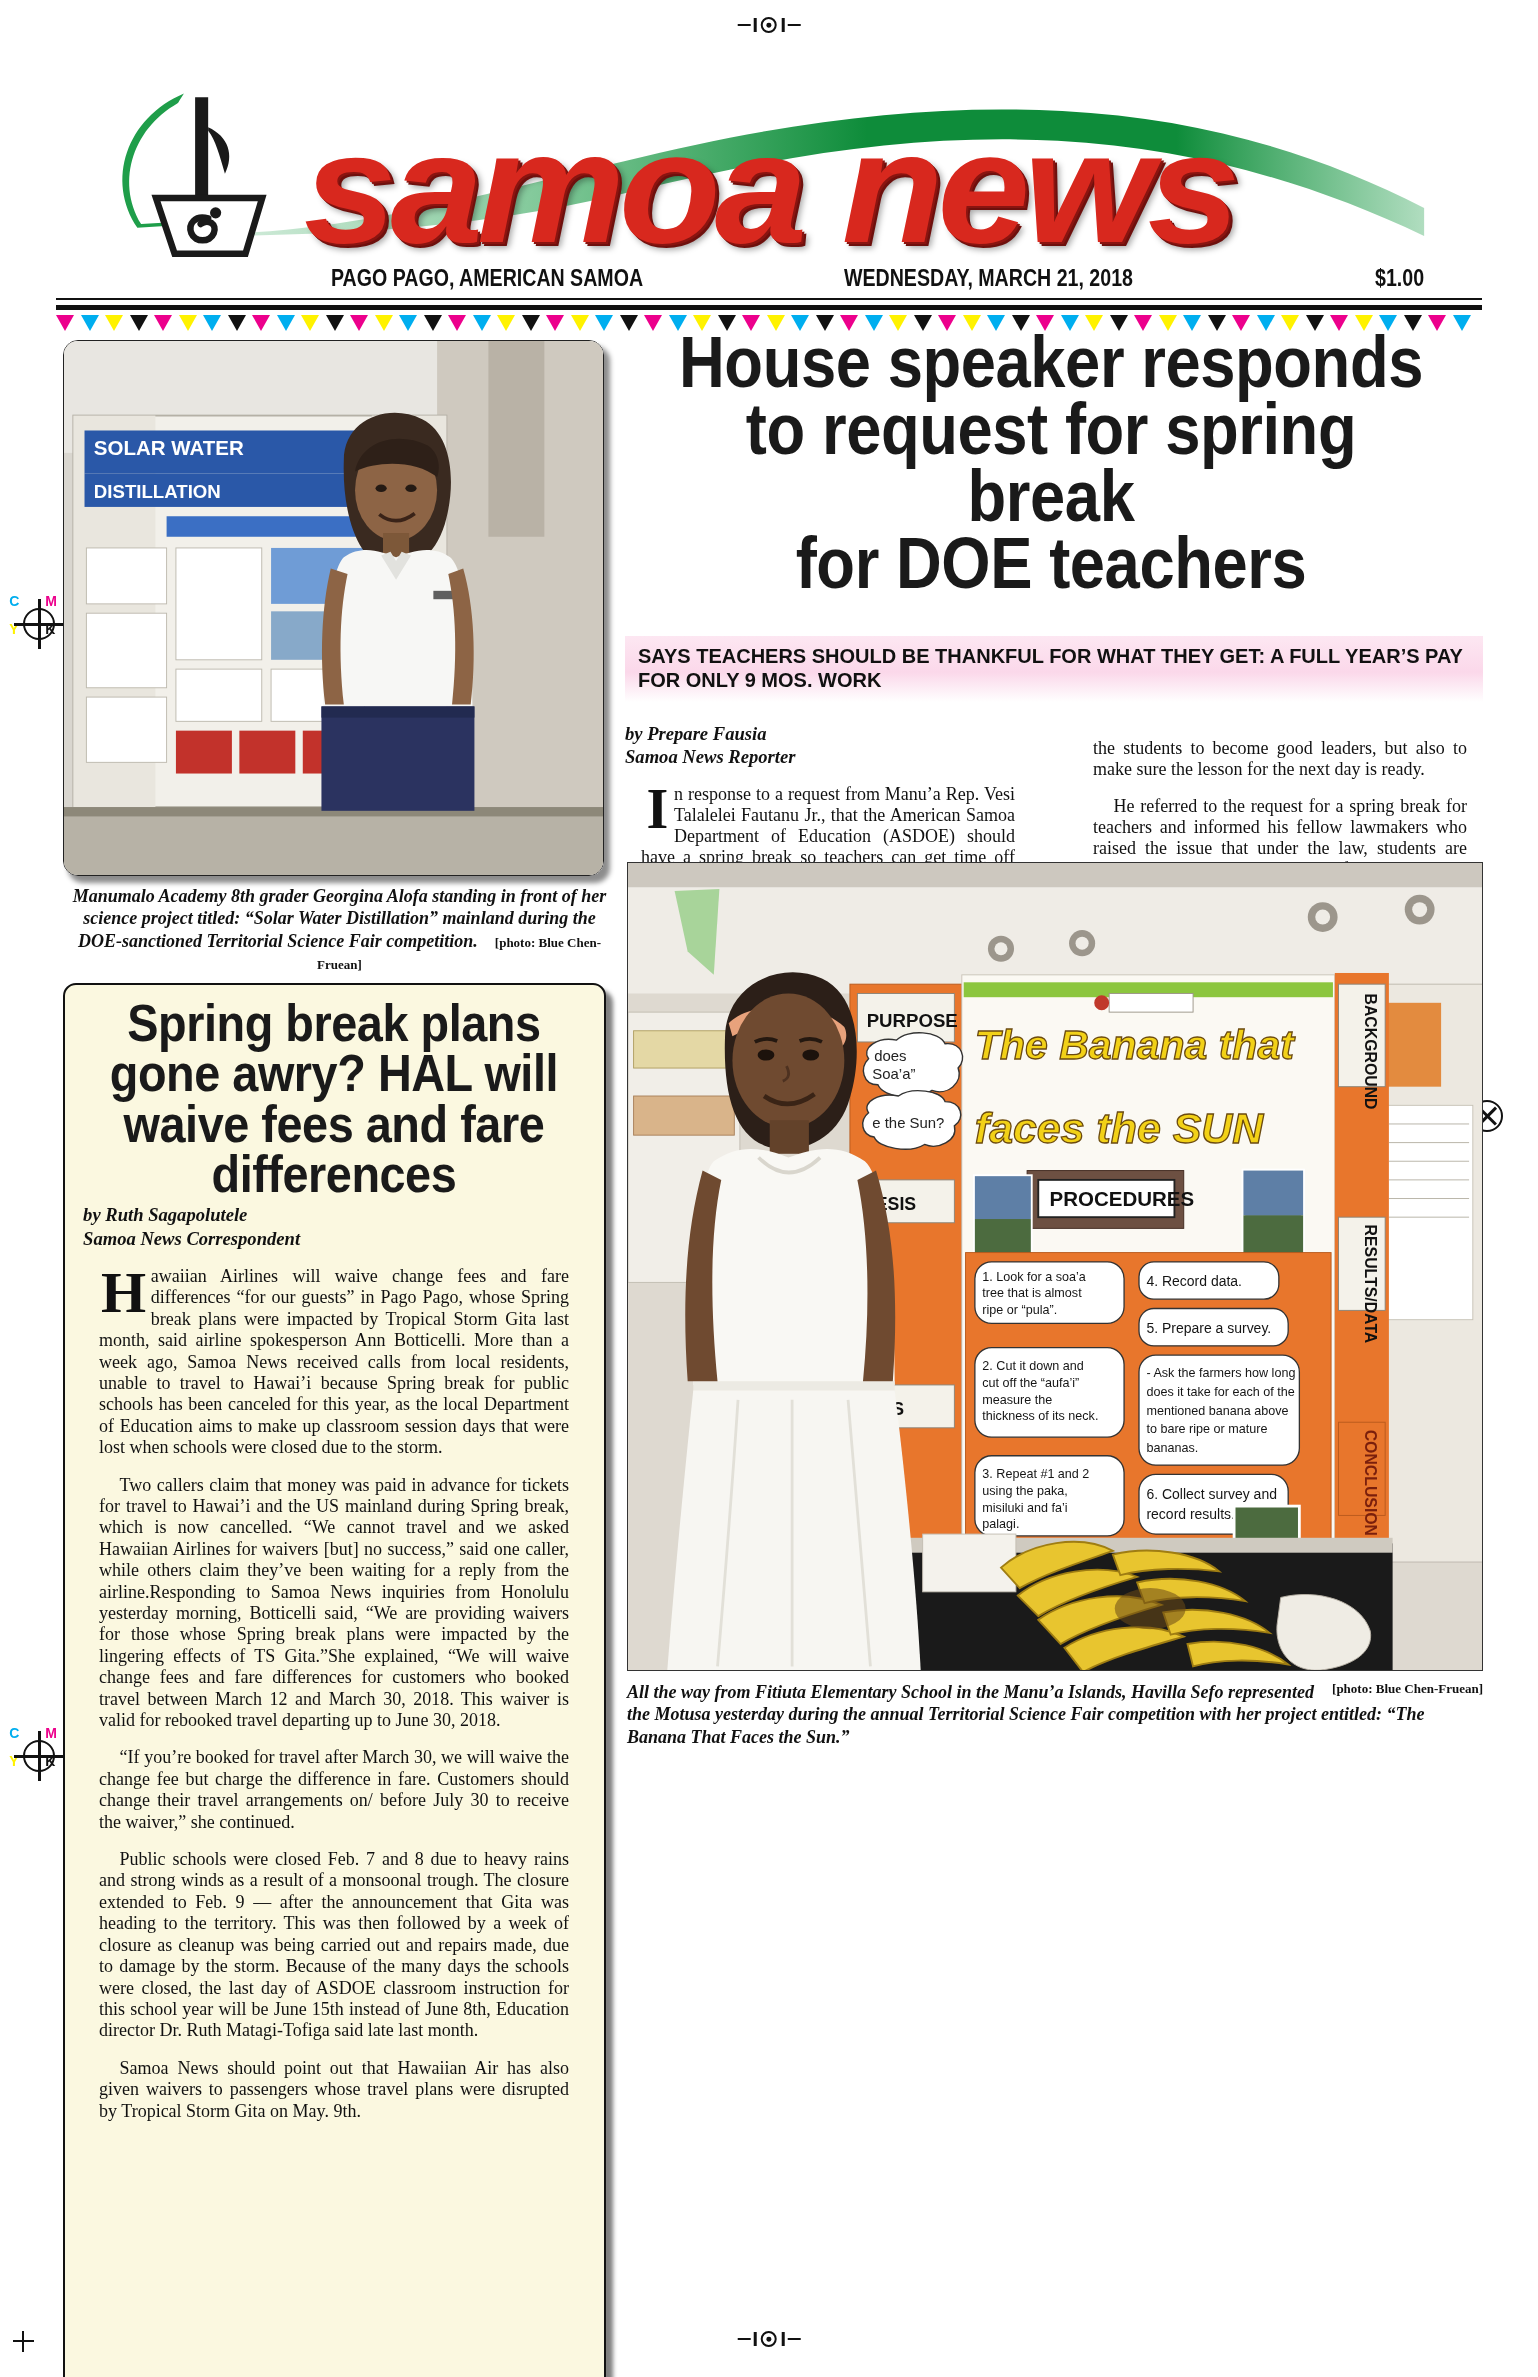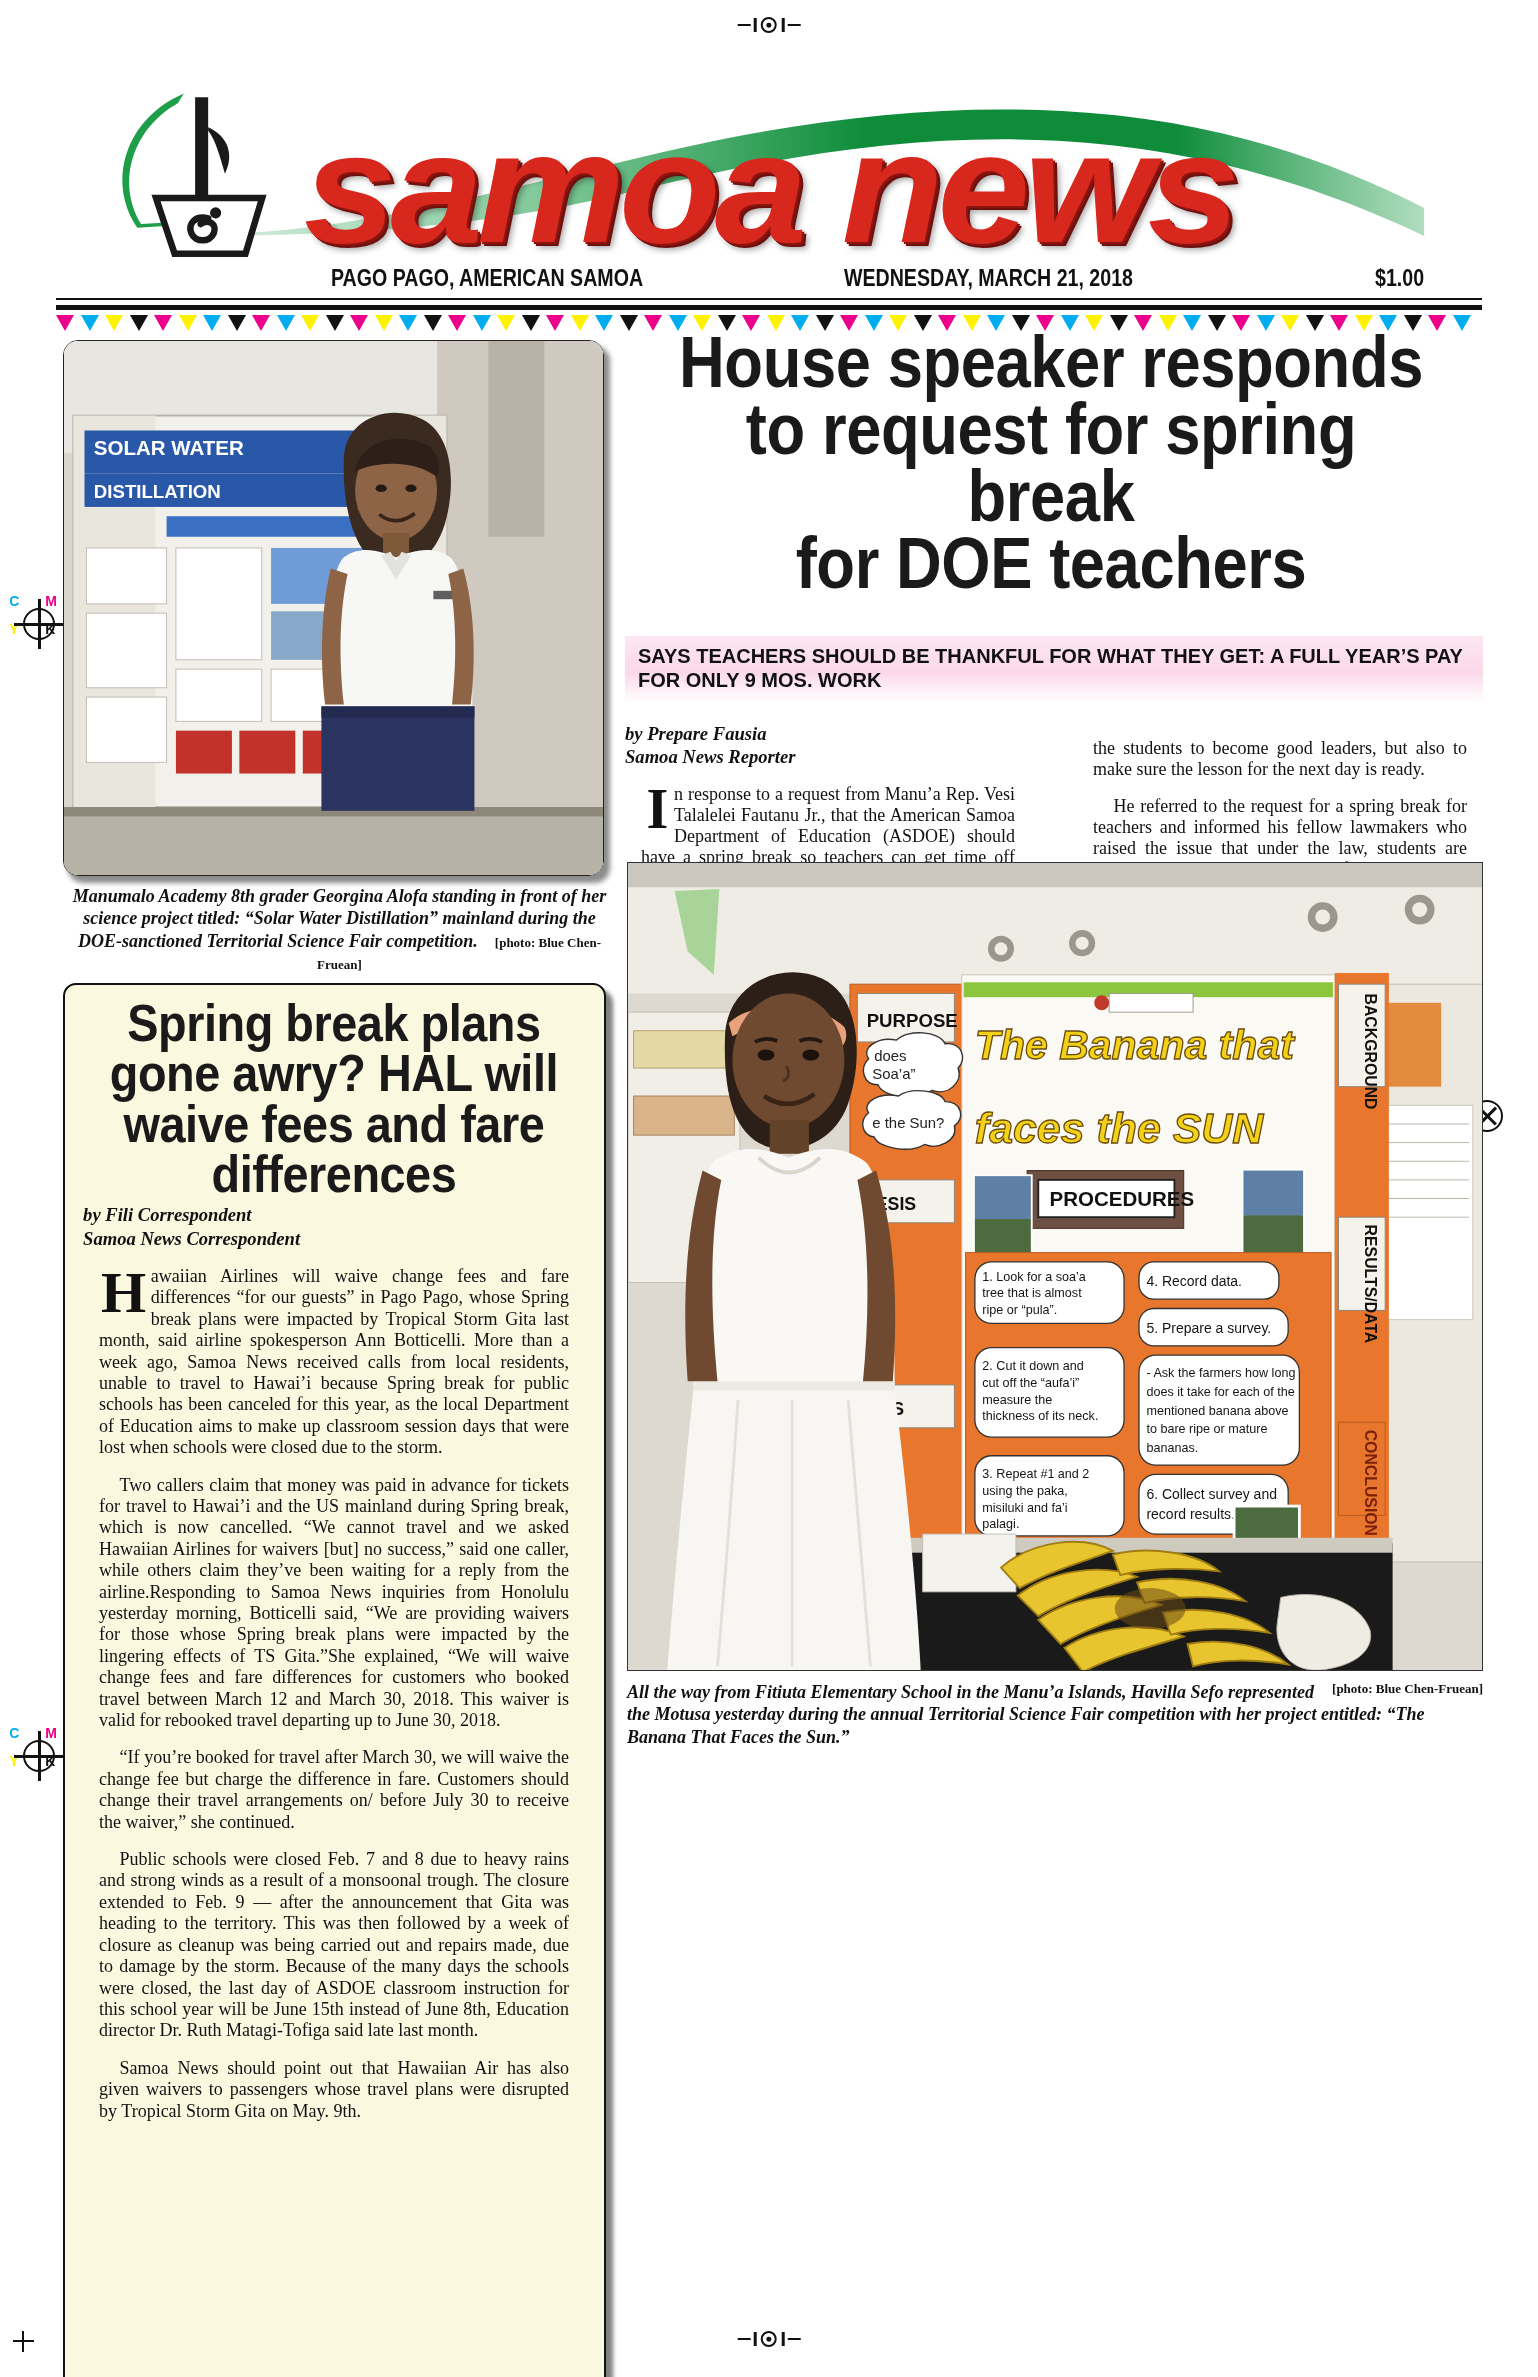--- a/index.html
+++ b/index.html
@@ -443,21 +443,21 @@
       <div class="subsection">OTHER EDUCATION ISSUES</div>
       <p class="body">Rep. Lavea Fatulegae’e Palepoi Mauga expressed his concern on the lack of school bus services for all the schools in his (Vaifanua) district. He told lawmakers he is saddened to see kids from his district walking — rain or shine — to school.</p>
       <p class="body">He supported Vesi’s request for a hearing with the Director of Education, to explain the reason why there are school bus services for</p>
       <div class="contd">(Continued on page 7)</div>
     </div>
   </div>
 
   <div class="art2box">
     <div class="headline2">Spring break plans gone awry? HAL will waive fees and fare differences</div>
     <div class="byline">
-      <div>by Fili Correspondent</div>
+      <div>by Ruth Sagapolutele</div>
       <div>Samoa News Correspondent</div>
     </div>
     <p class="body first"><span class="dropcap2">H</span><span>awaiian Airlines will waive change fees and fare differences “for our guests” in Pago Pago, whose Spring break plans were impacted by Tropical Storm Gita last month, said airline spokesperson Ann Botticelli. More than a week ago, Samoa News received calls from local residents, unable to travel to Hawai’i because Spring break for public schools has been canceled for this year, as the local Department of Education aims to make up classroom session days that were lost when schools were closed due to the storm.</span></p>
     <p class="body">Two callers claim that money was paid in advance for tickets for travel to Hawai’i and the US mainland during Spring break, which is now cancelled. “We cannot travel and we asked Hawaiian Airlines for waivers [but] no success,” said one caller, while others claim they’ve been waiting for a reply from the airline.Responding to Samoa News inquiries from Honolulu yesterday morning, Botticelli said, “We are providing waivers for those whose Spring break plans were impacted by the lingering effects of TS Gita.”She explained, “We will waive change fees and fare differences for customers who booked travel between March 12 and March 30, 2018. This waiver is valid for rebooked travel departing up to June 30, 2018.</p>
     <p class="body">“If you’re booked for travel after March 30, we will waive the change fee but charge the difference in fare. Customers should change their travel arrangements on/ before July 30 to receive the waiver,” she continued.</p>
     <p class="body">Public schools were closed Feb. 7 and 8 due to heavy rains and strong winds as a result of a monsoonal trough. The closure extended to Feb. 9 — after the announcement that Gita was heading to the territory. This was then followed by a week of closure as cleanup was being carried out and repairs made, due to damage by the storm. Because of the many days the schools were closed, the last day of ASDOE classroom instruction for this school year will be June 15th instead of June 8th, Education director Dr. Ruth Matagi-Tofiga said late last month.</p>
     <p class="body">Samoa News should point out that Hawaiian Air has also given waivers to passengers whose travel plans were disrupted by Tropical Storm Gita on May. 9th.</p>
   </div>
 
   <div class="photo2">

